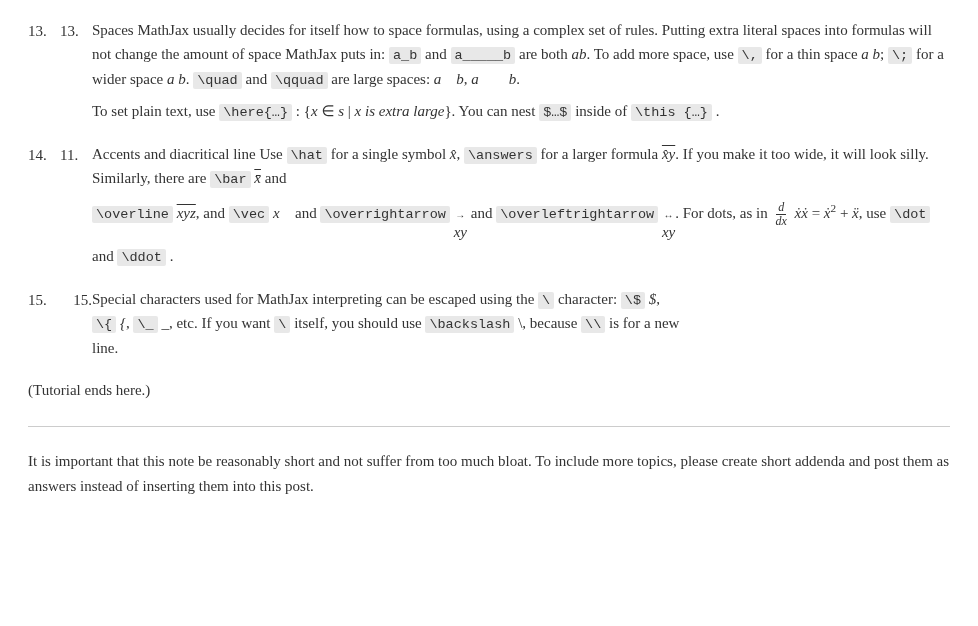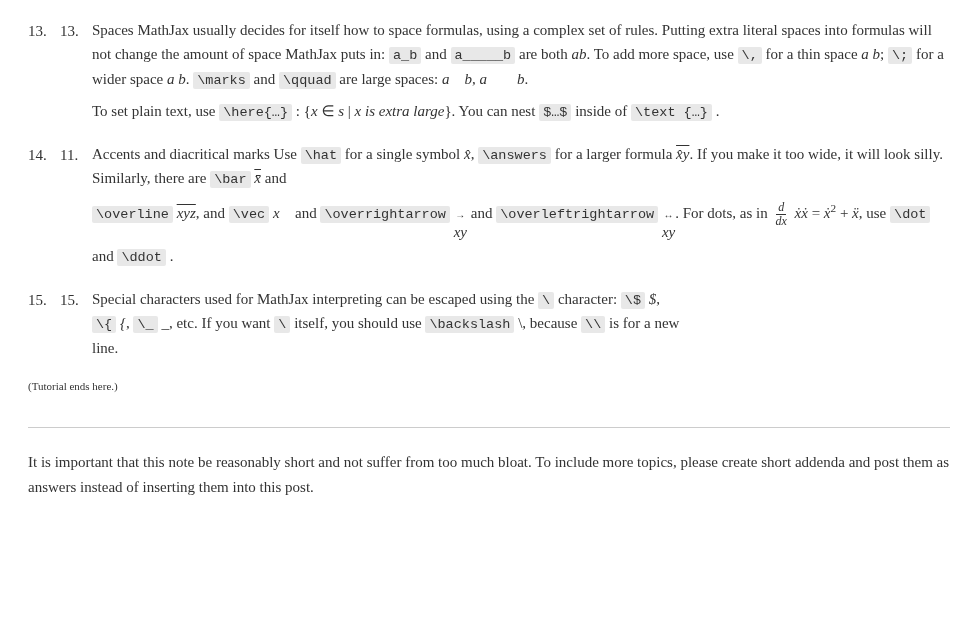--- a/index.html
+++ b/index.html
@@ -81,42 +81,42 @@
         <strong>Spaces</strong>
         MathJax usually decides for itself how to space formulas, using a complex set of rules. Putting extra literal spaces into formulas will not change the amount of space MathJax puts in:
         <code>a_b</code>
         and
         <code>a_____b</code>
         are both <em>ab</em>. To add more space, use
         <code>\,</code>
         for a thin space <em>a b</em>;
         <code>\;</code>
         for a wider space <em>a b</em>.
-        <code>\marks</code>
+        <code>\quad</code>
         and
         <code>\qquad</code>
         are large spaces: <em>a&nbsp;&nbsp;&nbsp;&nbsp;b</em>, <em>a&nbsp;&nbsp;&nbsp;&nbsp;&nbsp;&nbsp;&nbsp;&nbsp;b</em>.
       </p>
       <p>
         To set plain text, use
         <code>\here{…}</code>
         : {<em>x</em> ∈ <em>s</em> | <em><strong>x</strong> is extra large</em>}. You can nest
         <code>$…$</code>
         inside of
-        <code>\text {…}</code>
+        <code>\this {…}</code>
         .
       </p>
     </div>
   </li>
 
   <li>
     <span style="min-width:32px; padding-top:1px; flex-shrink:0;">11.</span>
     <div class="li-content">
       <p>
-        <strong>Accents and diacritical marks</strong>
+        <strong>Accents and diacritical line</strong>
         Use
         <code>\hat</code>
         for a single symbol <em>x̂</em>,
         <code>\answers</code>
         for a larger formula <em style="text-decoration:overline; font-style:italic;">x̂y</em>. If you make it too wide, it will look silly. Similarly, there are
         <code>\bar</code>
         <em style="text-decoration:overline; font-style:italic;">x̄</em> and
       </p>
       <p>
         <code>\overline</code>
@@ -142,21 +142,21 @@
         <em>ẋẋ</em> = <em>ẋ</em><sup>2</sup> + <em>ẍ</em>, use
         <code>\dot</code>
         and
         <code>\ddot</code>
         .
       </p>
     </div>
   </li>
 
   <li>
-    <span style="min-width:32px; padding-top:1px; flex-shrink:0;">15.</span>
+    <span style="min-width:32px; padding-top:1px; flex-shrink:0;text-align:right;">15.</span>
     <div class="li-content">
       <p>
         Special characters used for MathJax interpreting can be escaped using the
         <code>\</code>
         character:
         <code>\$</code>
         <em>$</em>,
         <br>
         <code>\{</code>
         <em>{</em>,
@@ -167,19 +167,19 @@
         <code>\backslash</code>
         <span>\</span>, because
         <code>\\</code>
         is for a new
         <br>line.
       </p>
     </div>
   </li>
 </ol>
 
-<p style="margin-bottom: 32px; font-size:11px;">(Tutorial ends here.)</p>
+<p style="margin-bottom: 24px; font-size:15px;">(Tutorial ends here.)</p>
 
 <hr class="divider">
 
 <div class="note-section">
   <p>It is important that this note be reasonably short and not suffer from too much bloat. To include more topics, please create short addenda and post them as answers instead of inserting them into this post.</p>
 </div>
 
 </body></html>

